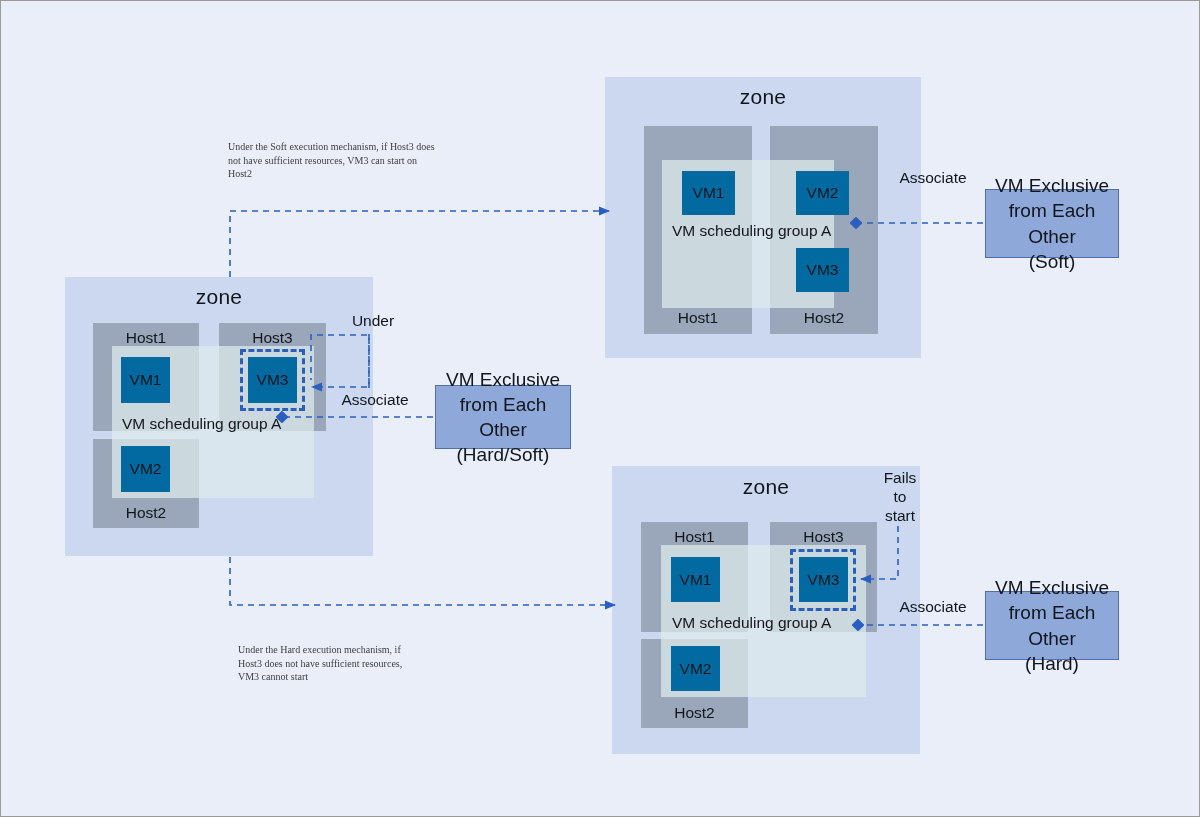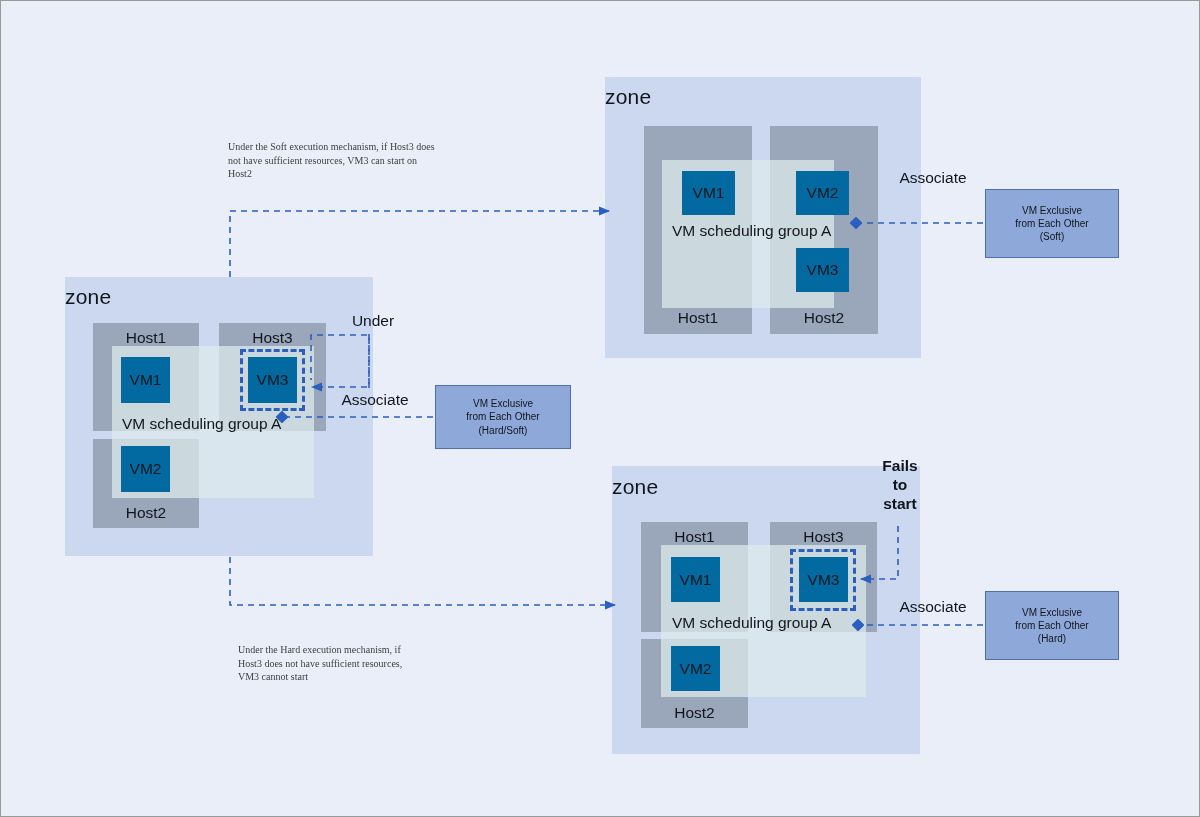--- a/index.html
+++ b/index.html
@@ -17,20 +17,21 @@
     box-sizing:border-box;
   }
   .zone{
     position:absolute;
     background:#cbd8ef;
     box-sizing:border-box;
   }
   .zone-title{
     position:absolute;
     left:0;right:0;
+    text-align:center;
     font-size:21px;
     color:#11161c;
     letter-spacing:.2px;
   }
   .host{
     position:absolute;
     background:#9aa6b9;
     box-sizing:border-box;
   }
   .host-label{
@@ -64,21 +65,21 @@
     border:3px dashed #2a5fc0;
     box-sizing:border-box;
   }
   .callout{
     position:absolute;
     background:#8fa8da;
     border:1px solid #4f6fae;
     box-sizing:border-box;
     display:flex;align-items:center;justify-content:center;
     text-align:center;
-    font-size:10px;
+    font-size:19px;
     color:#11161c;
     line-height:1.32;
     padding:2px 4px;
   }
   .note{
     position:absolute;
     font-size:10px;
     color:#404040;
     line-height:1.36;
     white-space:pre-line;
@@ -188,21 +189,21 @@
       <span>VM Exclusive</span><br>
       <span>from Each Other</span><br>
       <span>(Hard)</span>
     </span>
   </div>
 
   <div class="edge-label" style="left:340px;top:311px;width:64px;">Under</div>
   <div class="edge-label" style="left:328px;top:390px;width:92px;">Associate</div>
   <div class="edge-label" style="left:884px;top:168px;width:96px;">Associate</div>
   <div class="edge-label" style="left:884px;top:597px;width:96px;">Associate</div>
-  <div class="edge-label" style="left:869px;top:456px;width:60px;line-height:1.22;font-weight:bold;">Fails
+  <div class="edge-label" style="left:869px;top:468px;width:60px;line-height:1.22;">Fails
 to
 start</div>
 
   <div class="note" style="left:227px;top:139px;width:350px;">Under the Soft execution mechanism, if Host3 does
 not have sufficient resources, VM3 can start on
 Host2</div>
   <div class="note" style="left:237px;top:642px;width:330px;">Under the Hard execution mechanism, if
 Host3 does not have sufficient resources,
 VM3 cannot start</div>
 

